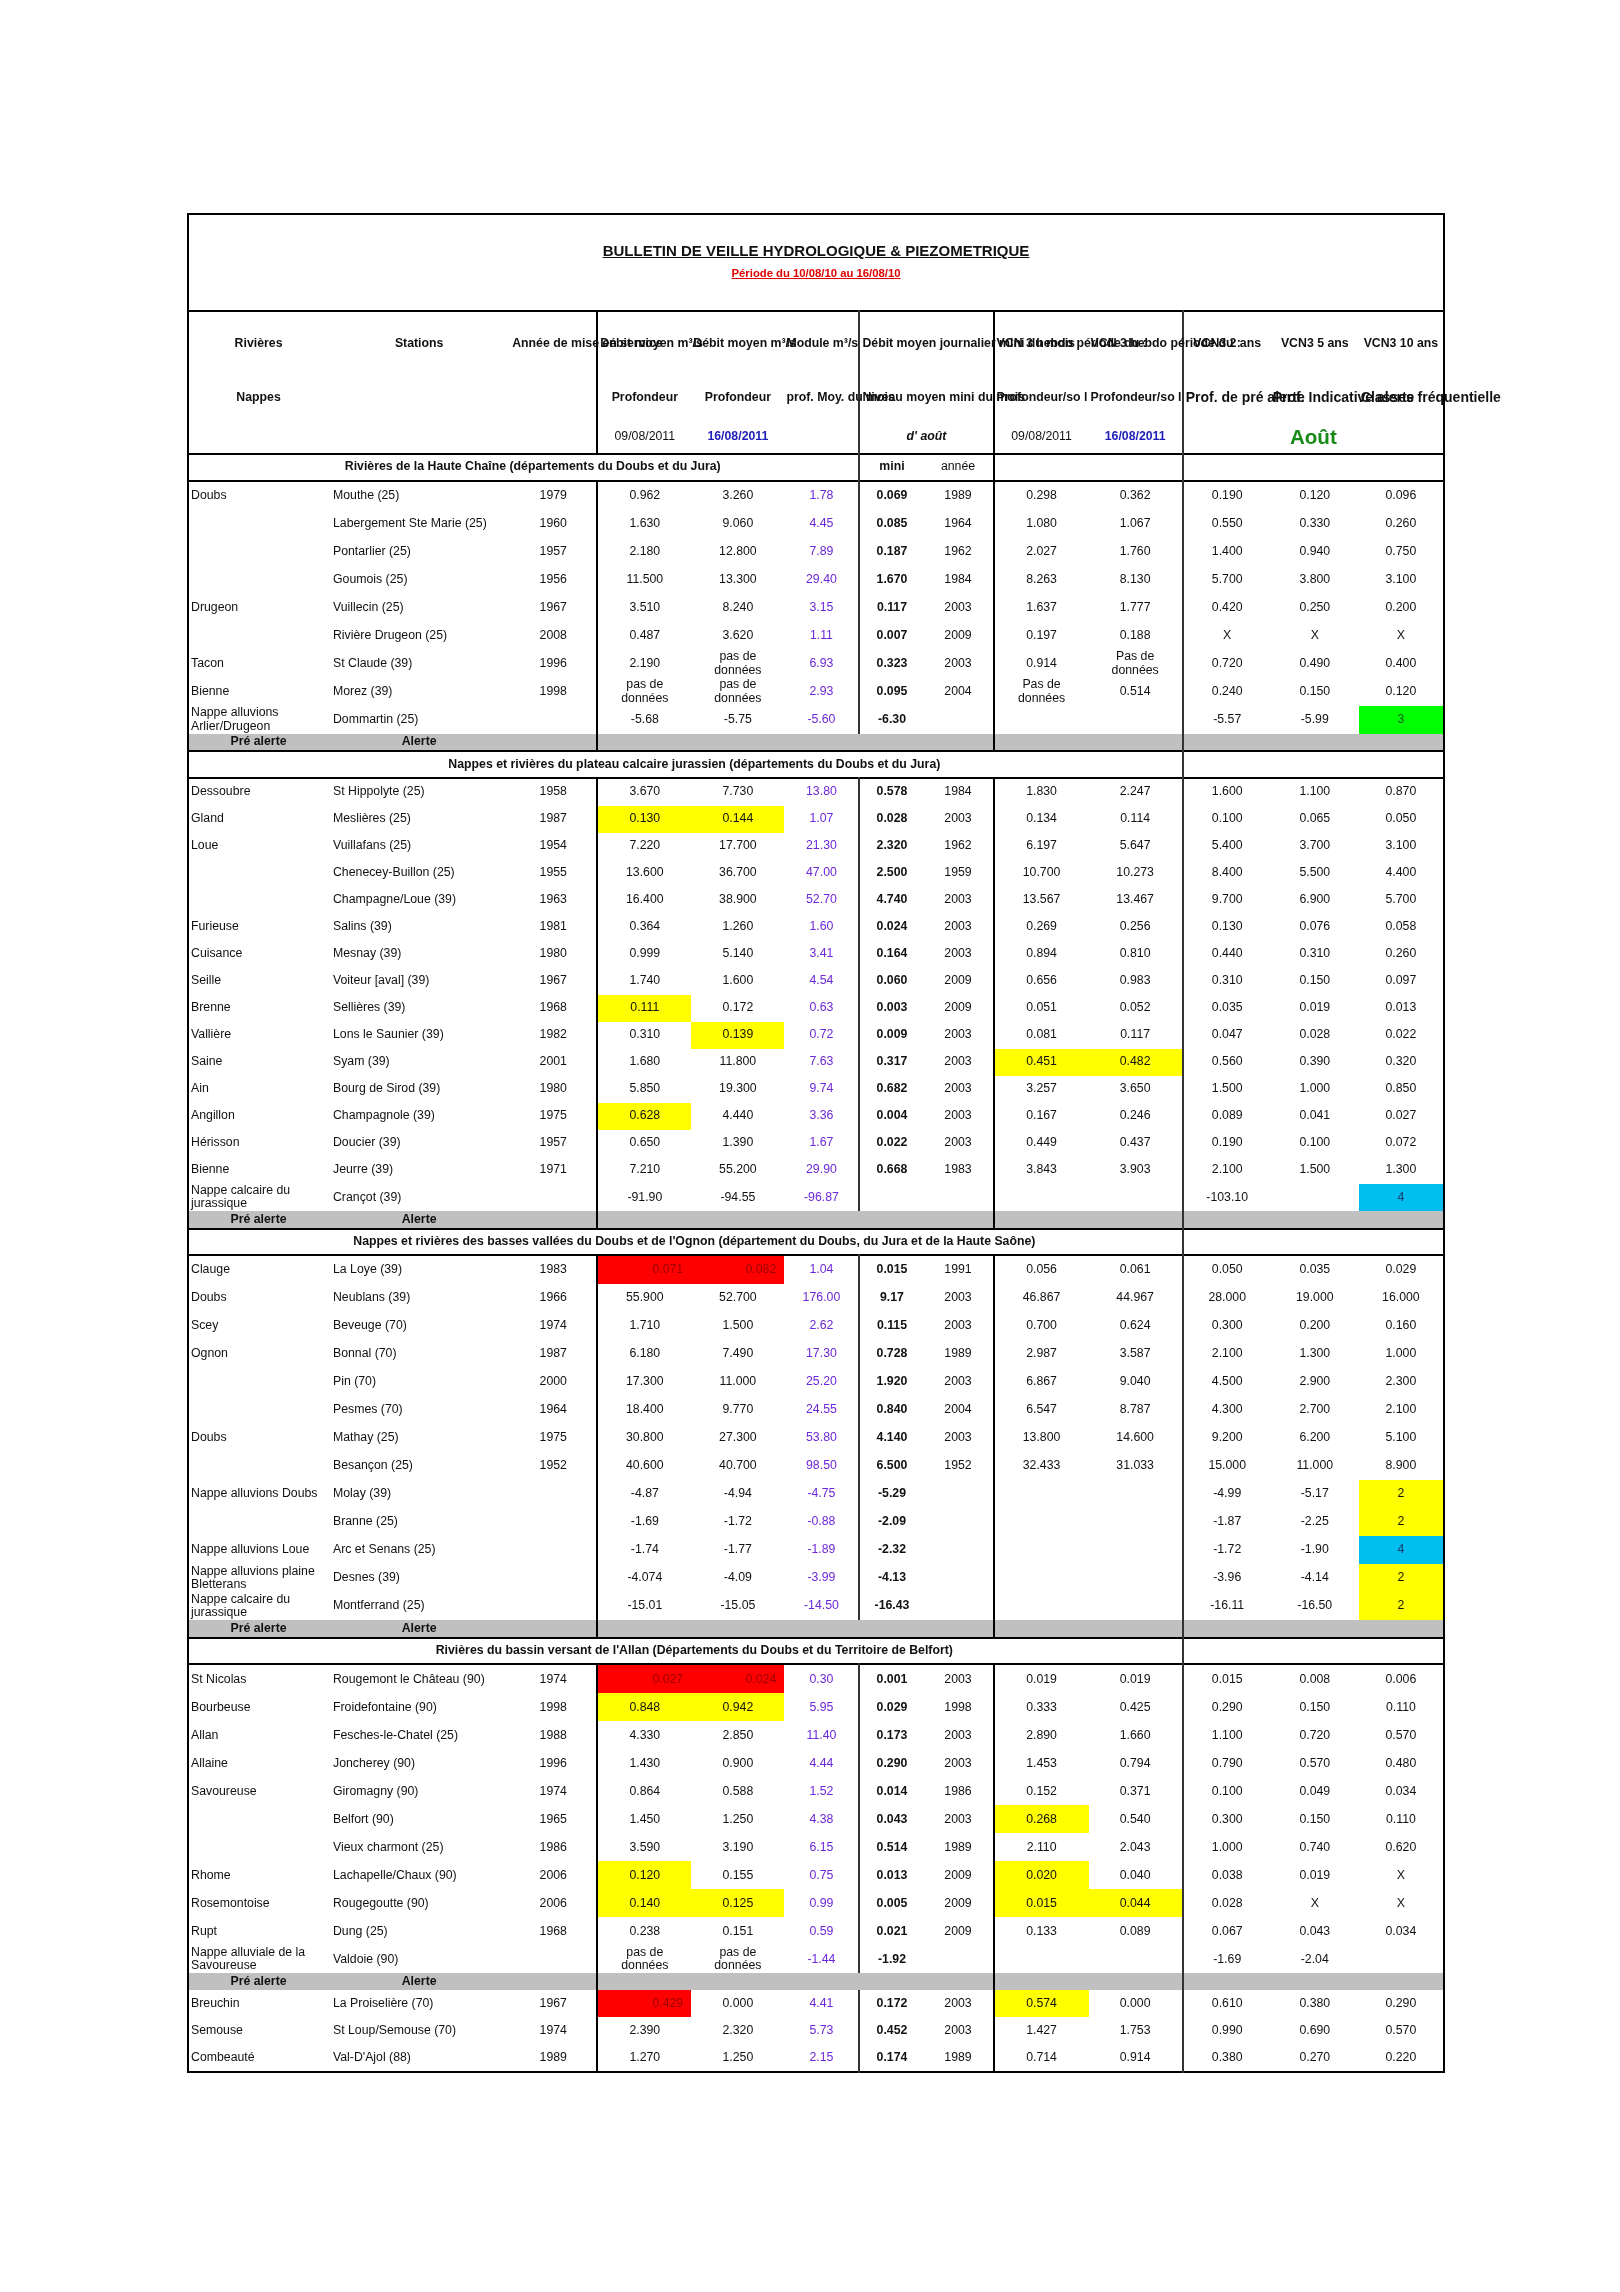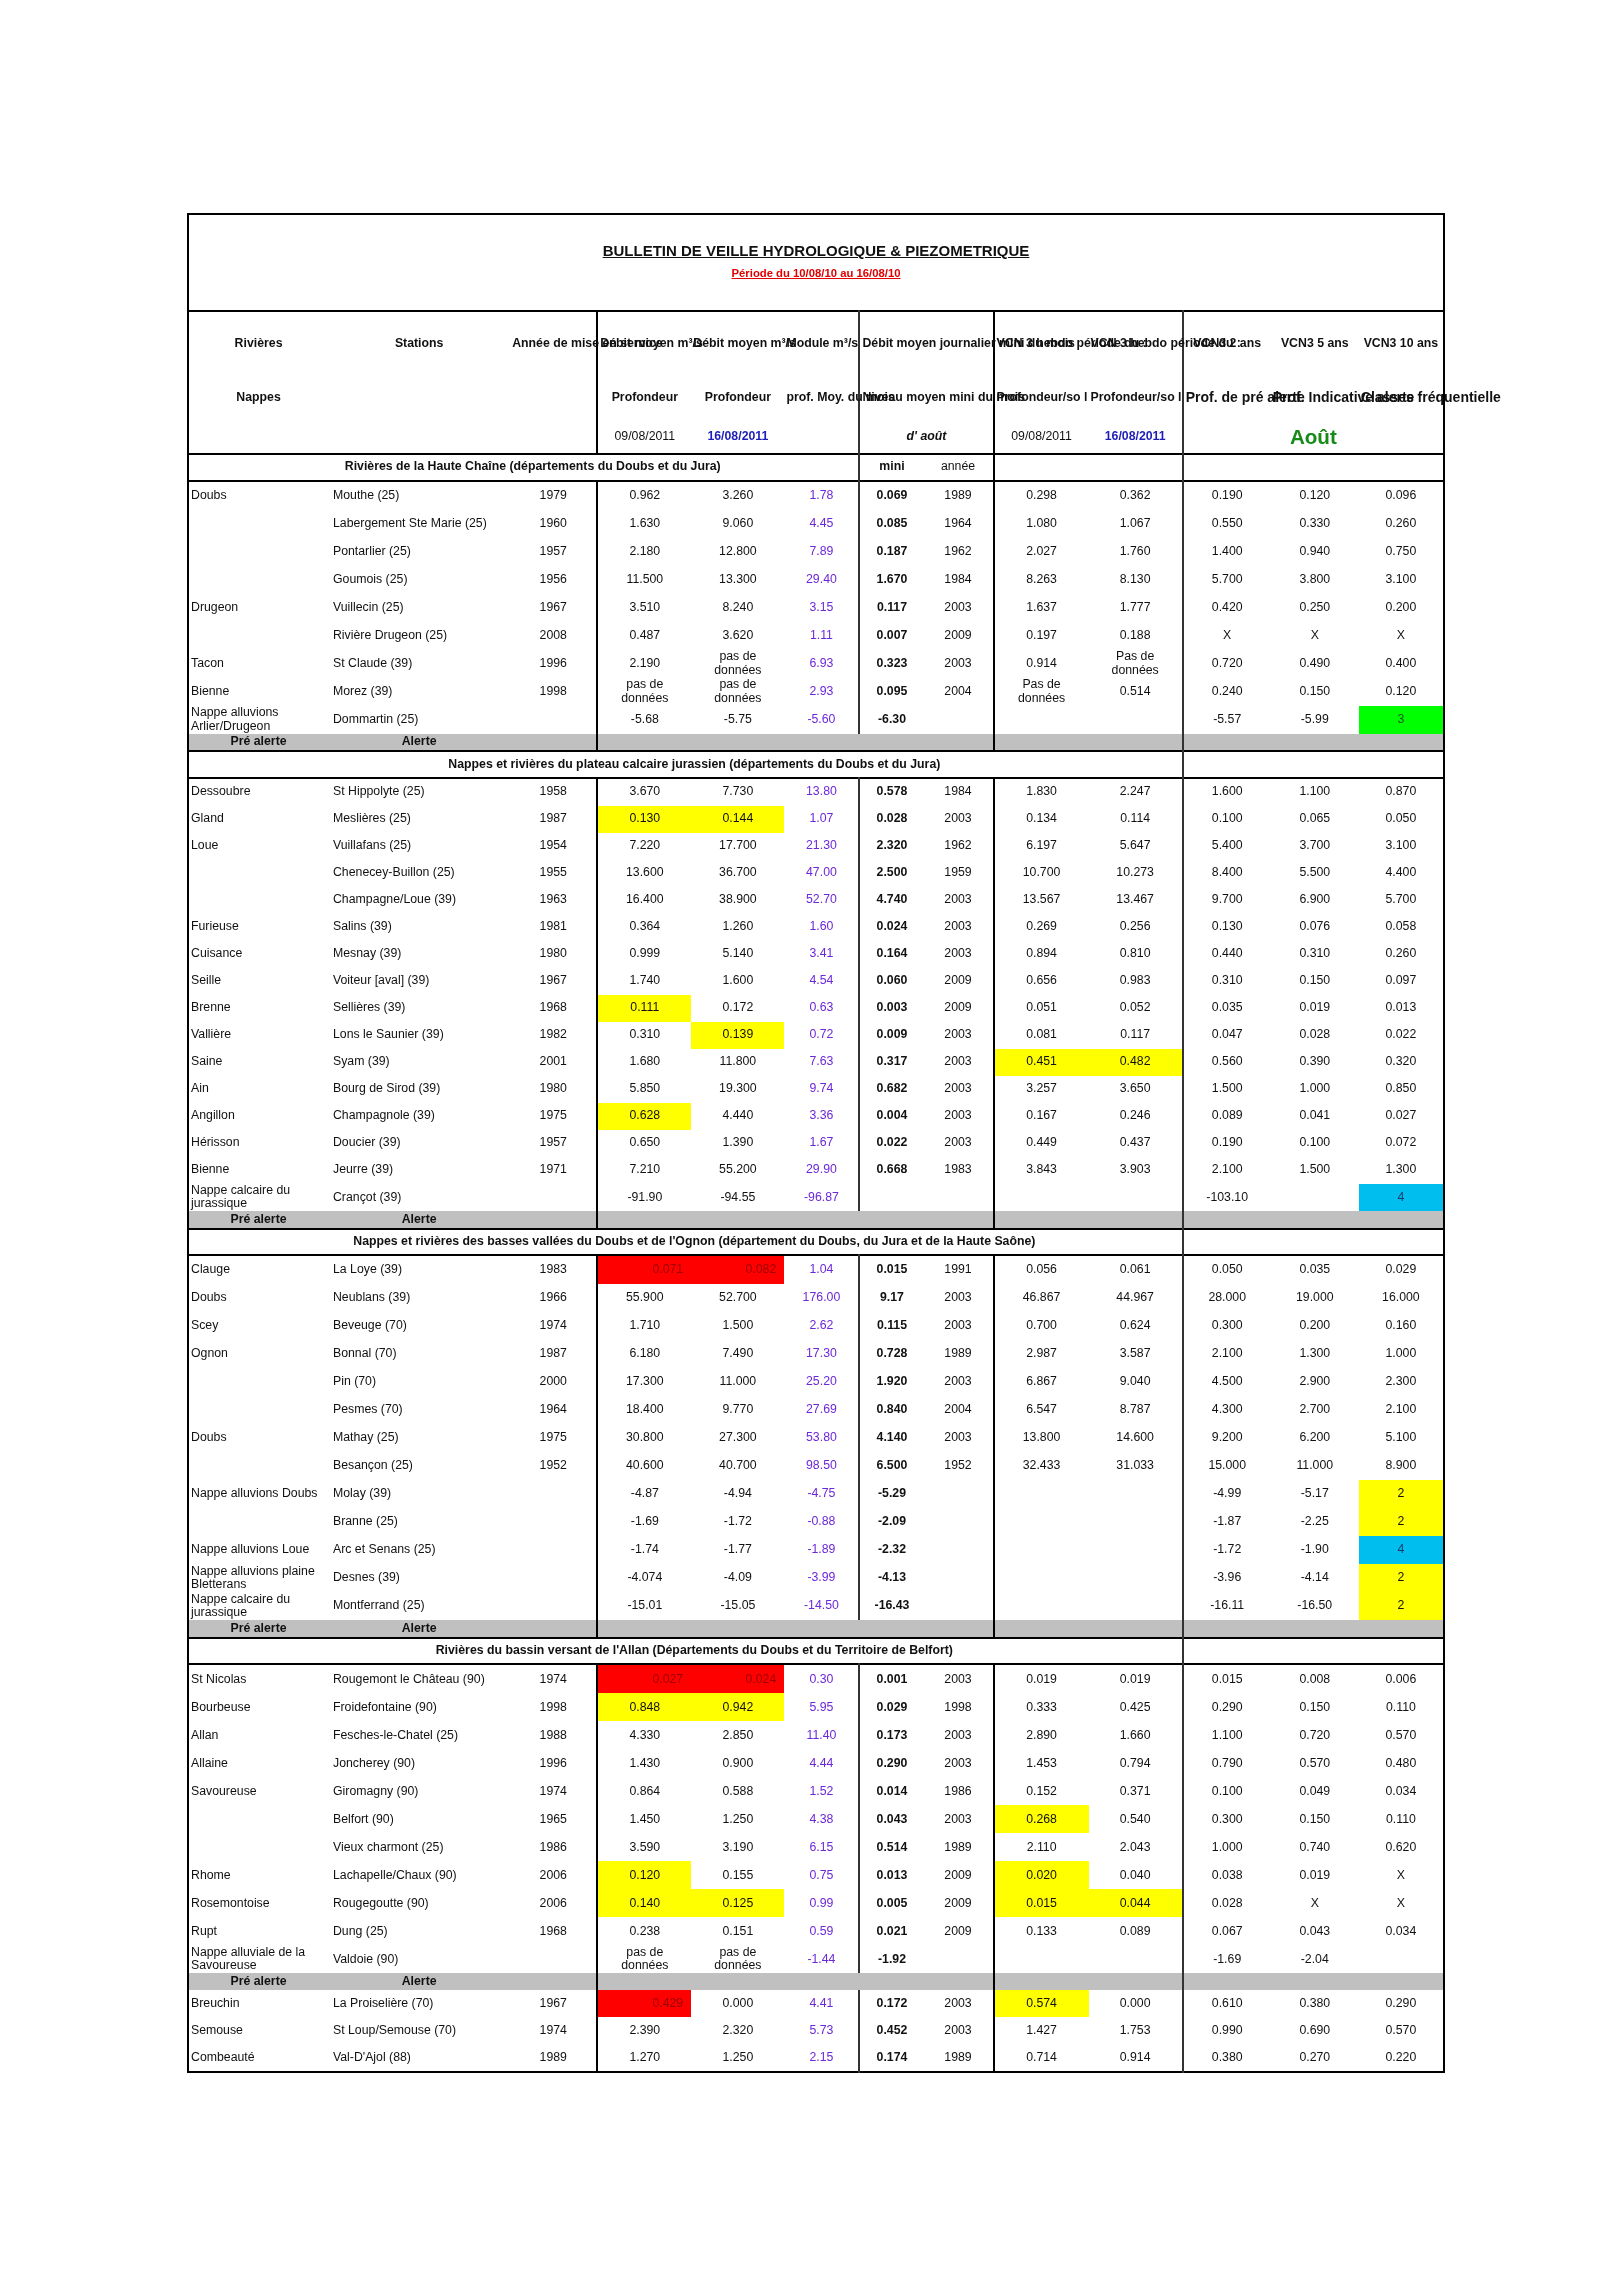--- a/index.html
+++ b/index.html
@@ -629,21 +629,21 @@
         <td class="nl"><span>4.500</span></td>
         <td><span>2.900</span></td>
         <td><span>2.300</span></td>
       </tr>
       <tr class="r2">
         <td class="c-river"><span class="river-wrap"></span></td>
         <td class="c-station"><span>Pesmes (70)</span></td>
         <td><span>1964</span></td>
         <td class="tl"><span>18.400</span></td>
         <td><span>9.770</span></td>
-        <td class="c-blue"><span>27.69</span></td>
+        <td class="c-blue"><span>24.55</span></td>
         <td class="nl c-bold"><span>0.840</span></td>
         <td><span>2004</span></td>
         <td class="tl"><span>6.547</span></td>
         <td><span>8.787</span></td>
         <td class="nl"><span>4.300</span></td>
         <td><span>2.700</span></td>
         <td><span>2.100</span></td>
       </tr>
       <tr class="r2">
         <td class="c-river"><span class="river-wrap">Doubs</span></td>

